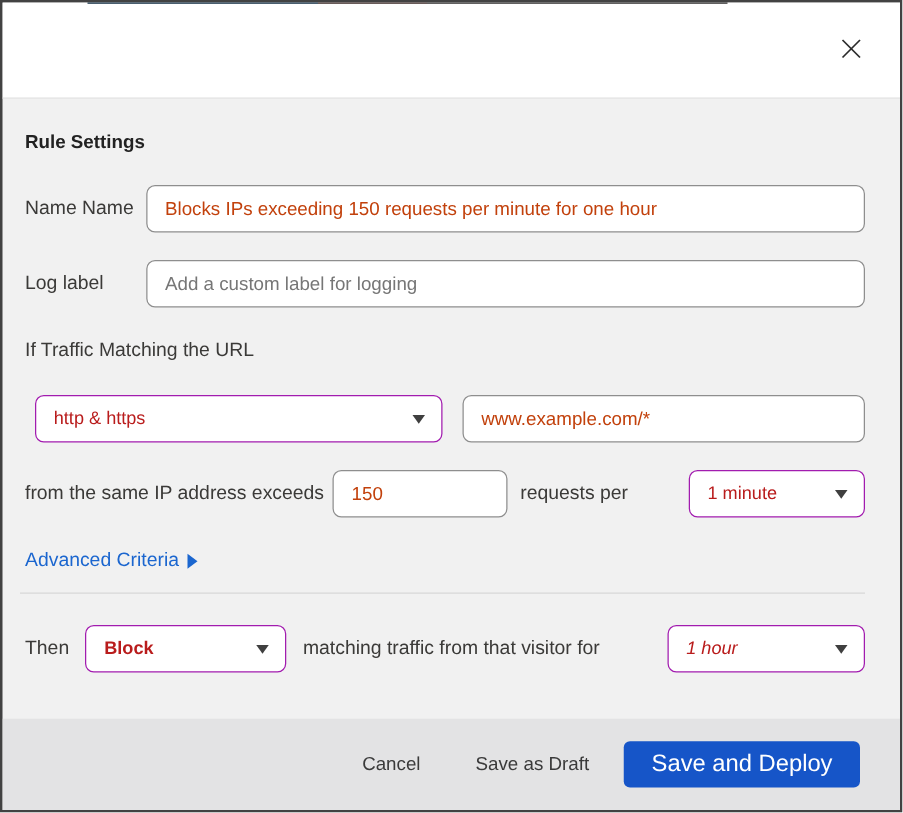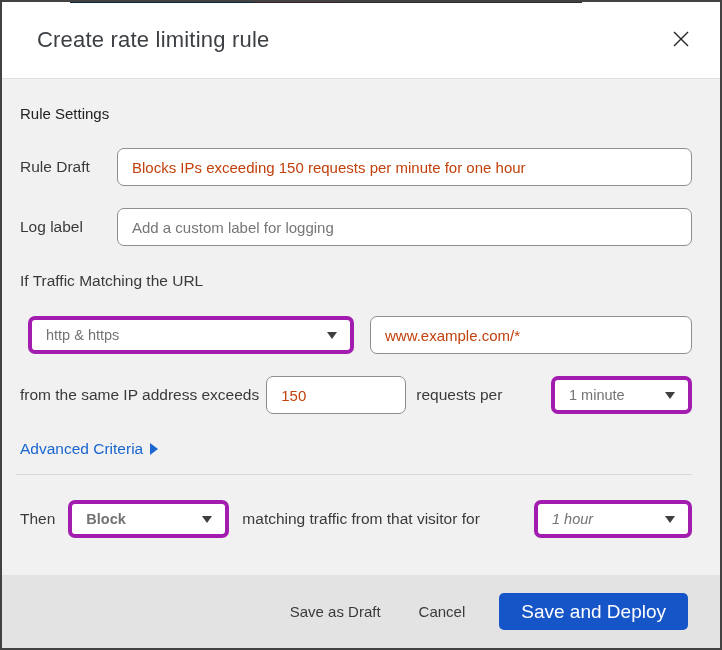--- a/index.html
+++ b/index.html
@@ -42,21 +42,21 @@
     width: 26px; height: 26px;
     display: flex; align-items: center; justify-content: center;
     cursor: pointer;
     background: none; border: none;
   }
   .dialog-body {
     padding: 26px 28px 0 18px;
   }
   .section-heading {
     font-size: 15px;
-    font-weight: 400;
+    font-weight: 700;
     color: #222222;
     margin-bottom: 26px;
   }
   .field-row {
     display: flex;
     align-items: center;
     margin-bottom: 22px;
   }
   .field-label {
     width: 97px;
@@ -85,27 +85,27 @@
   .scheme-row {
     display: flex;
     align-items: center;
     gap: 16px;
     margin: 26px 0 0 8px;
   }
   .select-box {
     position: relative;
     height: 38px;
     background: #ffffff;
-    border: 4px solid #a21caf;
+    border: 1px solid #a21caf;
     border-radius: 7px;
     display: flex;
     align-items: center;
     padding: 0 32px 0 14px;
     font-size: 14.5px;
-    color: #737373;
+    color: #b91c1c;
     cursor: pointer;
   }
   .select-box .chevron {
     position: absolute;
     right: 13px;
     top: 50%;
     margin-top: -3px;
     width: 0; height: 0;
     border-left: 5.5px solid transparent;
     border-right: 5.5px solid transparent;
@@ -193,37 +193,36 @@
   }
 </style>
 </head>
 <body>
 
 <div class="page">
 
   <div class="top-strip"></div>
 
   <div class="dialog-header">
-    <div class="dialog-title">Create rate limiting rule</div>
     <button class="close-btn">
       <span>
         <svg width="18" height="18" viewBox="0 0 18 18">
           <line x1="2" y1="2" x2="16" y2="16" stroke="#2b2b2b" stroke-width="1.4"></line>
           <line x1="16" y1="2" x2="2" y2="16" stroke="#2b2b2b" stroke-width="1.4"></line>
         </svg>
       </span>
     </button>
   </div>
 
   <div class="dialog-body">
 
     <div class="section-heading">Rule Settings</div>
 
     <div class="field-row">
-      <label class="field-label">Rule Draft</label>
+      <label class="field-label">Name Name</label>
       <input class="text-input" type="text" value="Blocks IPs exceeding 150 requests per minute for one hour" style="">
     </div>
 
     <div class="field-row">
       <label class="field-label">Log label</label>
       <input class="text-input" type="text" placeholder="Add a custom label for logging" style="">
     </div>
 
     <div class="match-heading">If Traffic Matching the URL</div>
 
@@ -261,18 +260,18 @@
       <span class="visitor-text">matching traffic from that visitor for</span>
       <div class="select-box duration-select">
         <span>1 hour</span>
         <span class="chevron"></span>
       </div>
     </div>
 
   </div>
 
   <div class="dialog-footer">
+    <button class="text-btn cancel-btn">Cancel</button>
     <button class="text-btn draft-btn">Save as Draft</button>
-    <button class="text-btn cancel-btn">Cancel</button>
     <button class="primary-btn">Save and Deploy</button>
   </div>
 
 </div>
 
 </body></html>

